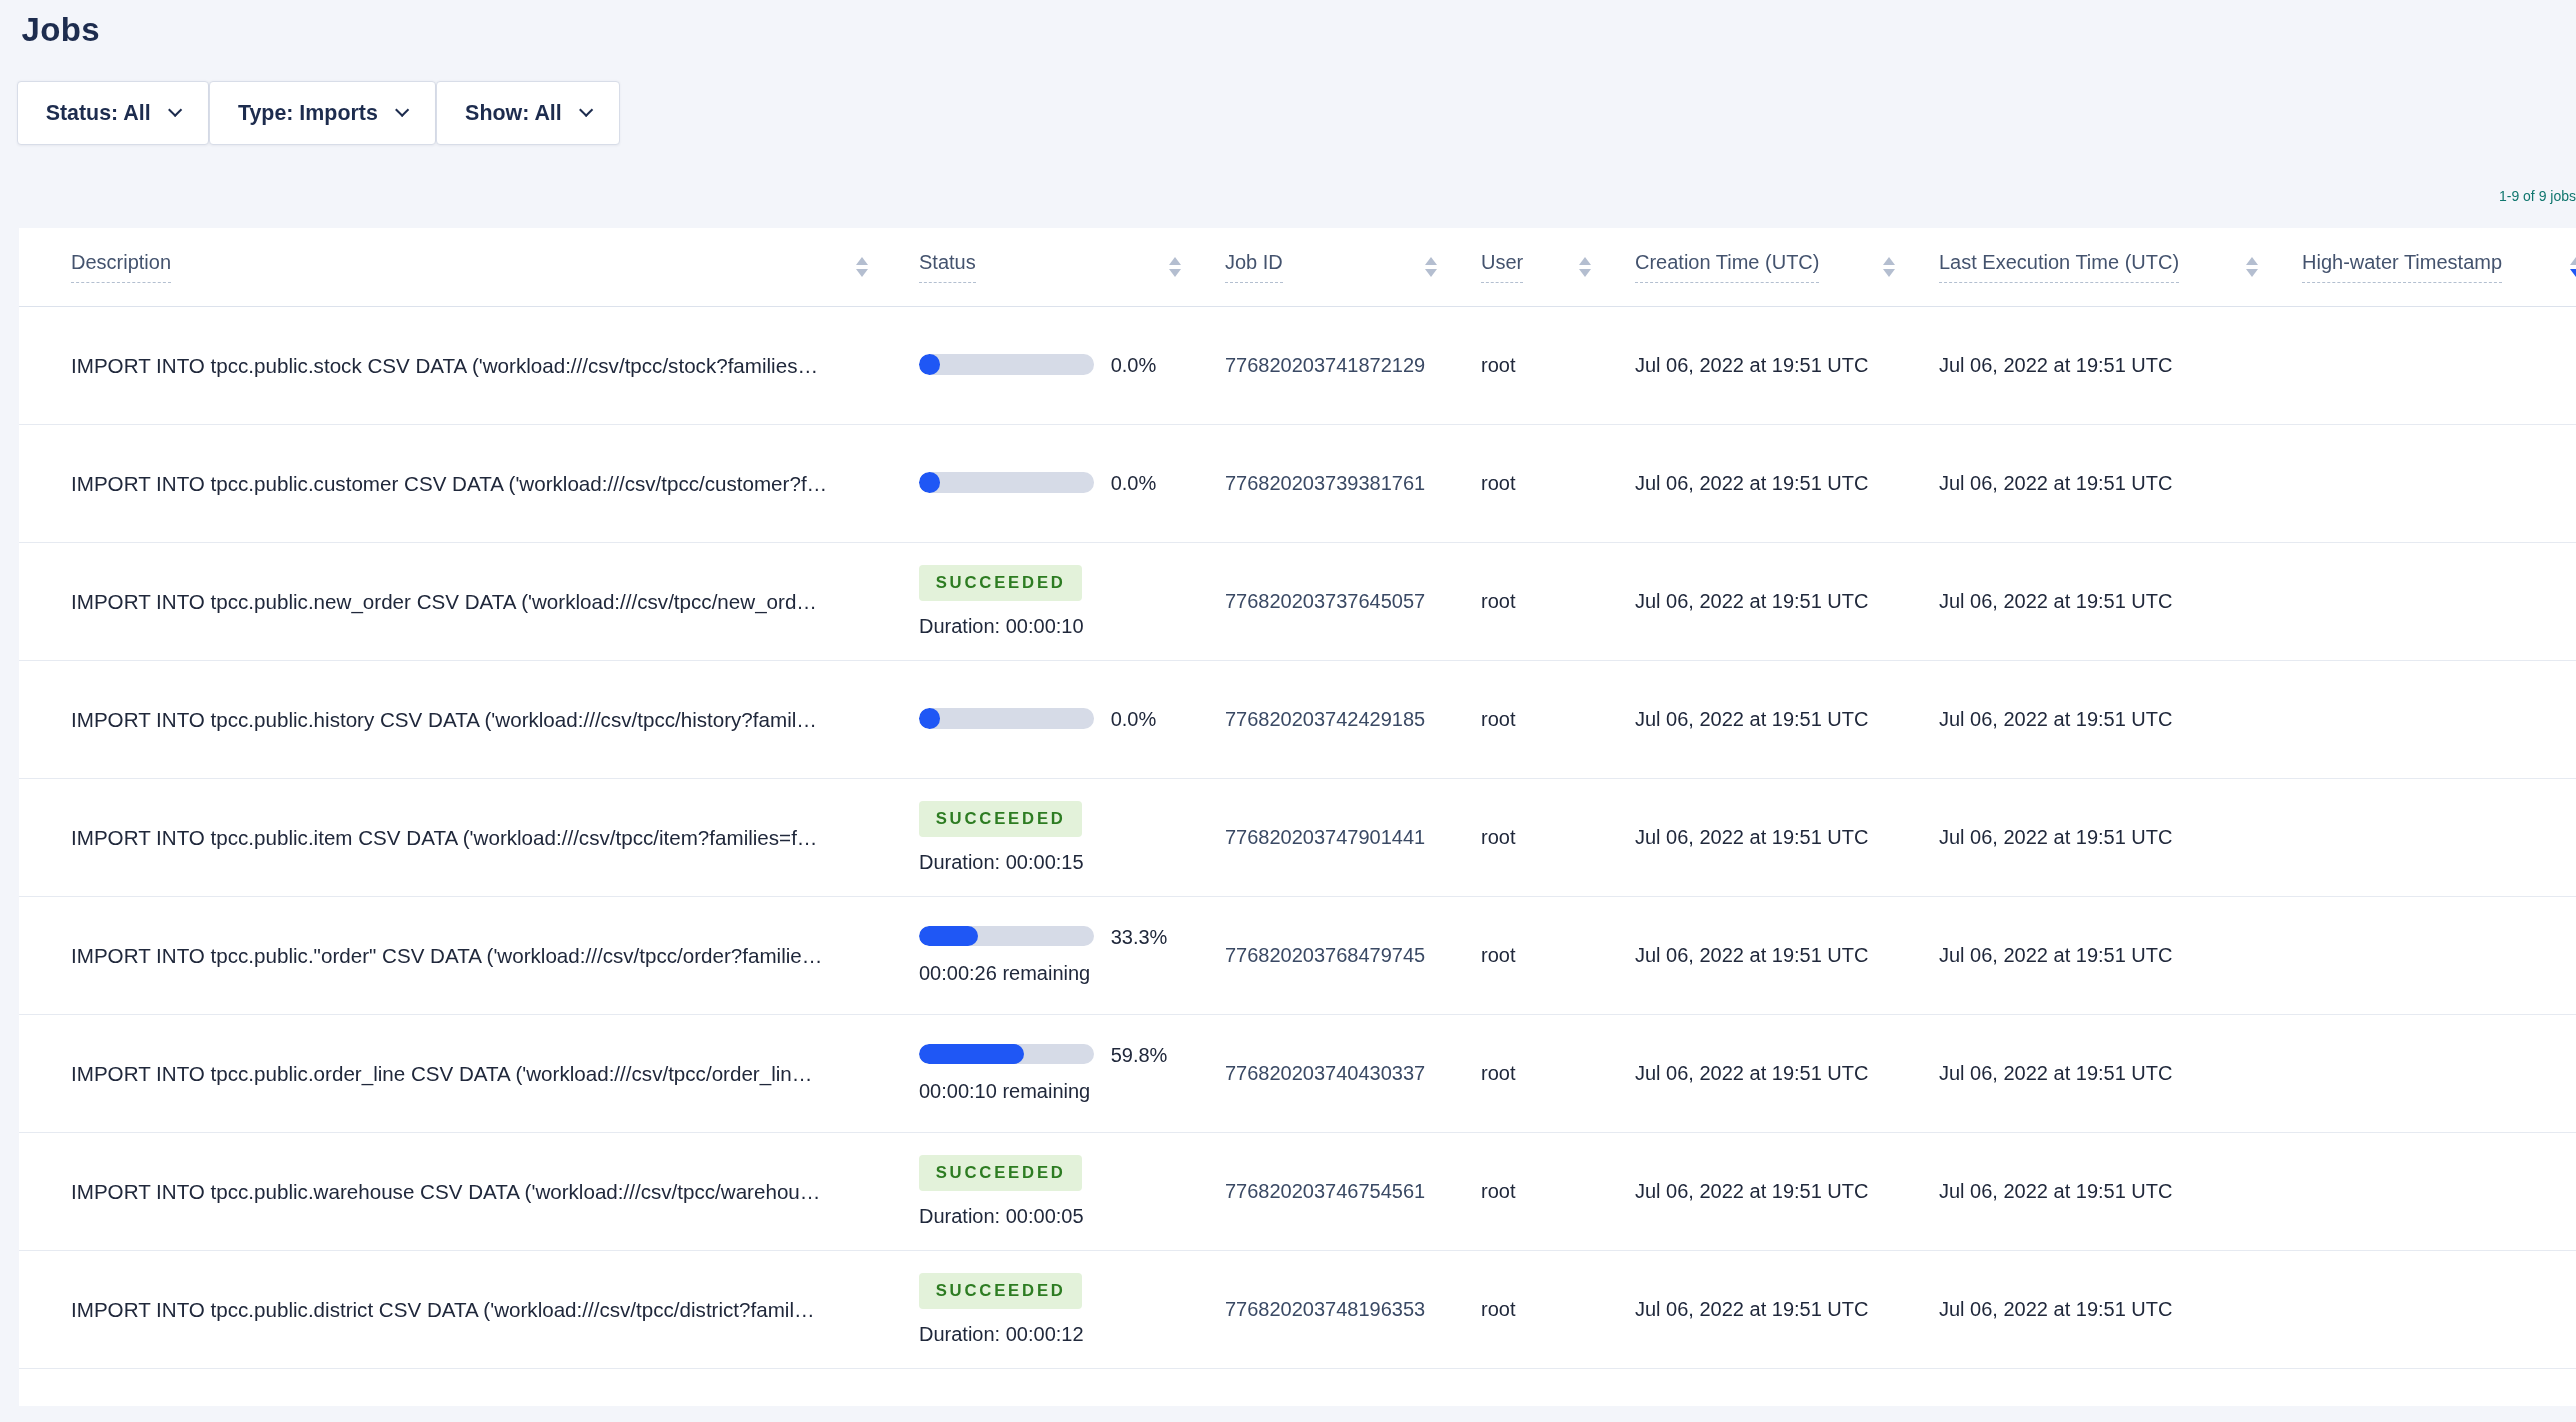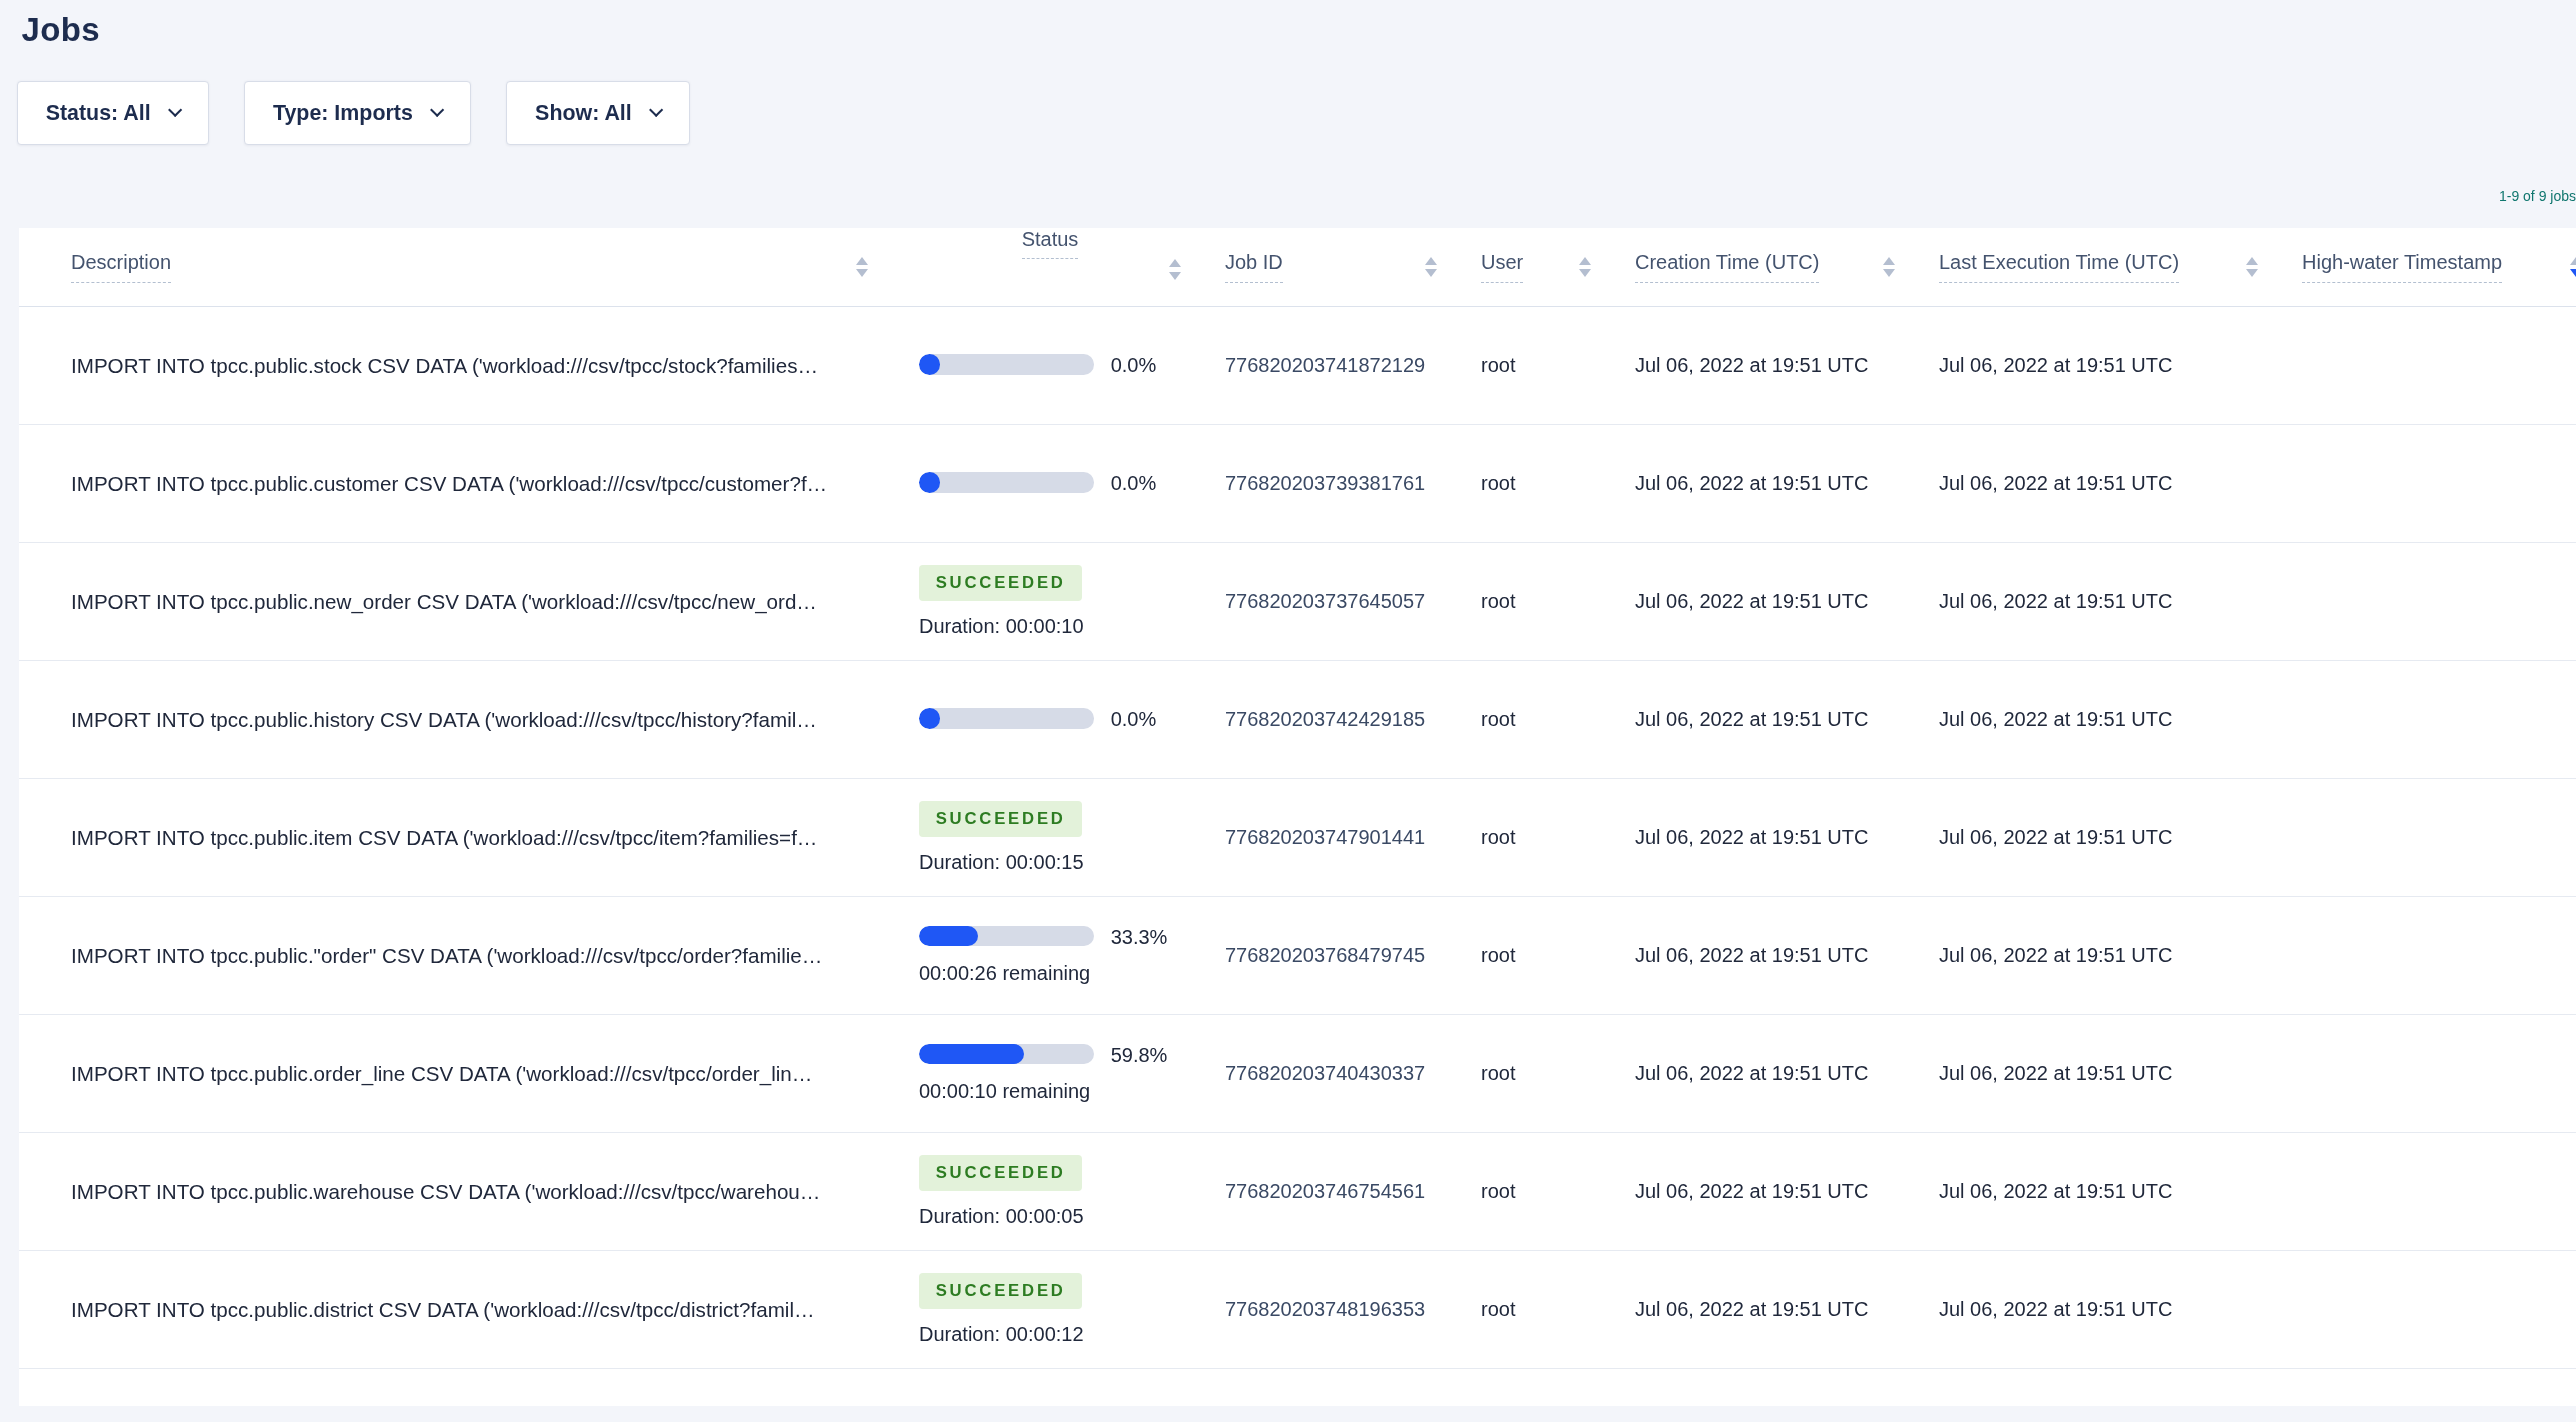--- a/index.html
+++ b/index.html
@@ -7,21 +7,21 @@
   body {
     width:2576px; height:1423px; overflow:hidden;
     background:#f3f5fa;
     font-family:"Liberation Sans", sans-serif;
     color:#20283b;
   }
   .page-title {
     margin:11px 0 0 21.4px;
     font-size:33px; font-weight:700; color:#1d2c4e; letter-spacing:0.4px;
   }
-  .filters { display:flex; gap:35px; margin:32px 0 0 16.7px; }
+  .filters { display:flex; margin:32px 0 0 16.7px; }
   .filter-btn {
     display:inline-flex; align-items:center; gap:19px;
     height:64px; padding:0 28px;
     background:#ffffff; border:1.6px solid #d8dde8; border-radius:4px;
     box-shadow:0 0.8px 2.4px rgba(30,40,70,.06);
     font-size:21.4px; font-weight:700; color:#1d2c4e; cursor:pointer;
   }
   .chevron {
     width:10.3px; height:10.3px; margin-top:-4.8px;
     border-right:2.4px solid #1d2c4e; border-bottom:2.4px solid #1d2c4e;
@@ -39,21 +39,21 @@
     font-size:20px; font-weight:500; color:#44536e;
     padding-bottom:7.1px; border-bottom:1.6px dashed #b3bfd0; white-space:nowrap;
   }
   .sort { display:flex; flex-direction:column; gap:4.8px; margin-left:auto; flex:0 0 auto; }
   .arr { width:0; height:0; border-left:6.4px solid transparent; border-right:6.4px solid transparent; }
   .arr.up   { border-bottom:8.7px solid #b4bed0; }
   .arr.down { border-top:8.7px solid #b4bed0; }
   .arr.down.active { border-top-color:#1f57f5; }
 
   .col1 { width:873px; padding-left:52px; }
-  .col2 { width:313px;  padding-left:27px;flex-direction:column; }
+  .col2 { width:313px;  padding-left:27px; }
   .col3 { width:256px;  padding-left:20px; }
   .col4 { width:154px;  padding-left:20px; }
   .col5 { width:304px;  padding-left:20px;justify-content:flex-end; }
   .col6 { width:363px;  padding-left:20px; }
   .col7 { flex:1; padding-left:20px; min-width:0; }
   .th.col7 { padding-right:0; }
   .th.col7 .sort { margin-right:-5.6px; }
 
   .tr { display:flex; align-items:center; height:118px; border-bottom:0.8px solid #e6eaf1; }
   .td { height:100%; display:flex; flex-direction:column; justify-content:center; align-items:flex-start; }

